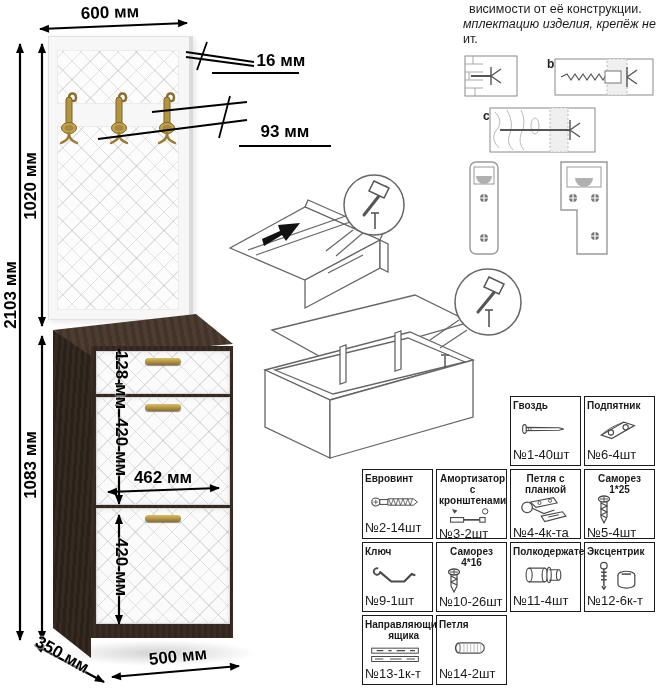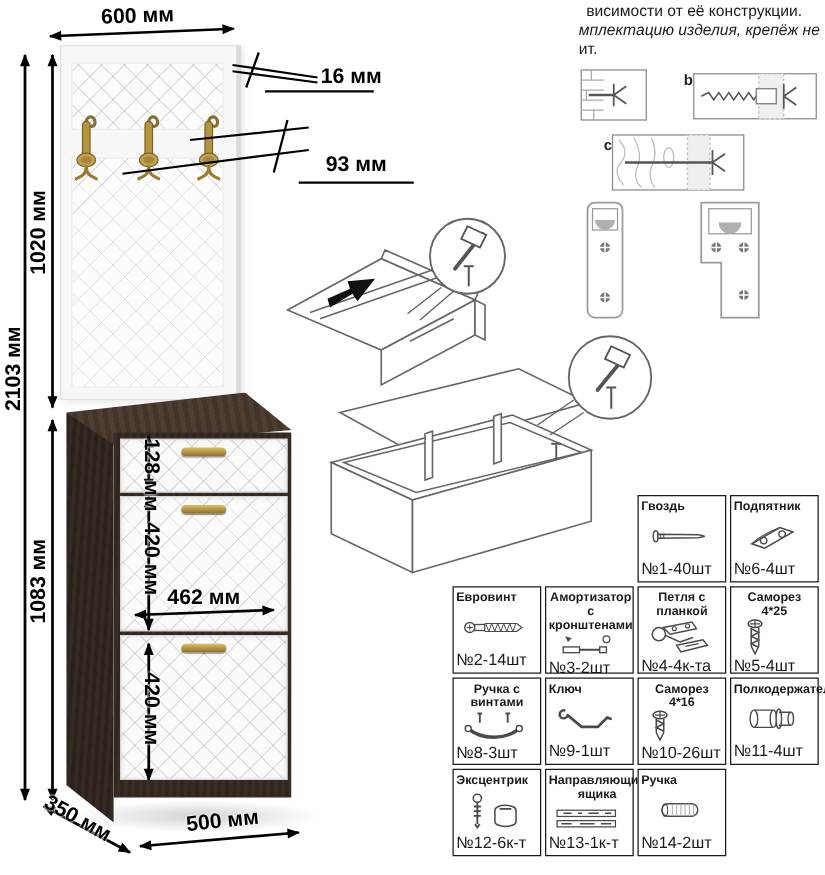--- a/index.html
+++ b/index.html
@@ -337,39 +337,29 @@
         <path d="M18,8 L44,3 L48,9 L24,14 z" fill="#fff" stroke="#4a4a4a" stroke-width="1.3"></path>
         <circle cx="28" cy="9" r="1.8" fill="none" stroke="#4a4a4a"></circle>
         <circle cx="40" cy="6.5" r="1.8" fill="none" stroke="#4a4a4a"></circle>
         <path d="M20,15 L33,21 L45,17" fill="none" stroke="#4a4a4a" stroke-width="1.3"></path>
         <path d="M30,24 L54,19 L58,24 L34,30 z" fill="#fff" stroke="#4a4a4a" stroke-width="1.3"></path>
         <line x1="38" y1="25" x2="50" y2="22.5" stroke="#4a4a4a" stroke-width="1.2"></line>
       </svg>
       <div class="pcount">№4-4к-та</div>
     </div>
     <div class="cell">
-      <div class="pname">Саморез 4*25</div>
+      <div class="pname">Саморез 1*25</div>
       <svg class="picon" width="34" height="30" viewBox="0 0 34 30">
         <ellipse cx="17" cy="4" rx="5.5" ry="3" fill="#fff" stroke="#4a4a4a" stroke-width="1.3"></ellipse>
         <path d="M13,4 h8 M17,1.5 v5" stroke="#4a4a4a" stroke-width="1"></path>
         <path d="M14,7 V22 M20,7 V22 M14,8 l6,3 l-6,3 l6,3 l-6,3 l6,3 M14,22 L17,28 L20,22" fill="none" stroke="#4a4a4a" stroke-width="1.2"></path>
       </svg>
       <div class="pcount">№5-4шт</div>
     </div>
 
-    <div class="cell">
-      <div class="pname">Ручка с винтами</div>
-      <svg class="picon" width="60" height="26" viewBox="0 0 64 28">
-        <path d="M18,3 h4 M20,3 v8 M42,3 h4 M44,3 v8" stroke="#4a4a4a" stroke-width="1.6"></path>
-        <path d="M10,16 C22,26 42,26 54,16" fill="none" stroke="#4a4a4a" stroke-width="3" stroke-linecap="round"></path>
-        <circle cx="10" cy="16" r="2.6" fill="#fff" stroke="#4a4a4a" stroke-width="1.2"></circle>
-        <circle cx="54" cy="16" r="2.6" fill="#fff" stroke="#4a4a4a" stroke-width="1.2"></circle>
-      </svg>
-      <div class="pcount">№8-3шт</div>
-    </div>
     <div class="cell">
       <div class="pname">Ключ</div>
       <svg class="picon" width="60" height="26" viewBox="0 0 64 28">
         <path d="M14,7 a3.5,3.5 0 1 0 2,4" fill="none" stroke="#4a4a4a" stroke-width="2"></path>
         <path d="M16,11 L28,21 L42,21 L50,13 l3,1" fill="none" stroke="#4a4a4a" stroke-width="2.4" stroke-linecap="round"></path>
       </svg>
       <div class="pcount">№9-1шт</div>
     </div>
     <div class="cell">
       <div class="pname">Саморез 4*16</div>
@@ -408,21 +398,21 @@
       <div class="pname">Направляющие ящика</div>
       <svg class="picon" width="60" height="20" viewBox="0 0 64 24">
         <rect x="4" y="5" width="56" height="6" fill="#fff" stroke="#4a4a4a" stroke-width="1.2"></rect>
         <path d="M10,8 h8 M24,8 h4 M34,8 h10 M50,8 h6" stroke="#4a4a4a" stroke-width="1.4"></path>
         <rect x="4" y="15" width="56" height="6" fill="#fff" stroke="#4a4a4a" stroke-width="1.2"></rect>
         <path d="M8,18 h10 M26,18 h14 M46,18 h10" stroke="#4a4a4a" stroke-width="1.4"></path>
       </svg>
       <div class="pcount">№13-1к-т</div>
     </div>
     <div class="cell">
-      <div class="pname">Ручка</div>
+      <div class="pname">Петля</div>
       <svg class="picon" width="60" height="22" viewBox="0 0 64 26">
         <rect x="16" y="7" width="34" height="12" rx="6" fill="#fff" stroke="#4a4a4a" stroke-width="1.4"></rect>
         <ellipse cx="19" cy="13" rx="2.5" ry="6" fill="none" stroke="#4a4a4a" stroke-width="1"></ellipse>
         <path d="M26,7.5 v11 M30,7 v12 M34,7 v12 M38,7 v12 M42,7 v12 M46,7.5 v11" stroke="#b0b0b0" stroke-width="1"></path>
       </svg>
       <div class="pcount">№14-2шт</div>
     </div>
   </div>
 
 </div>

